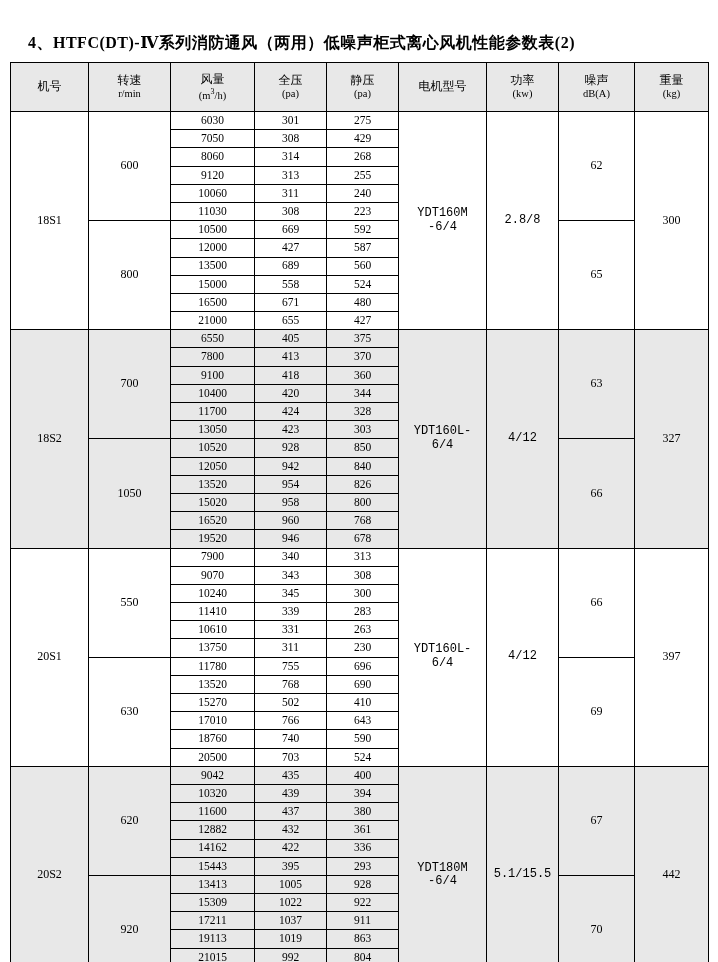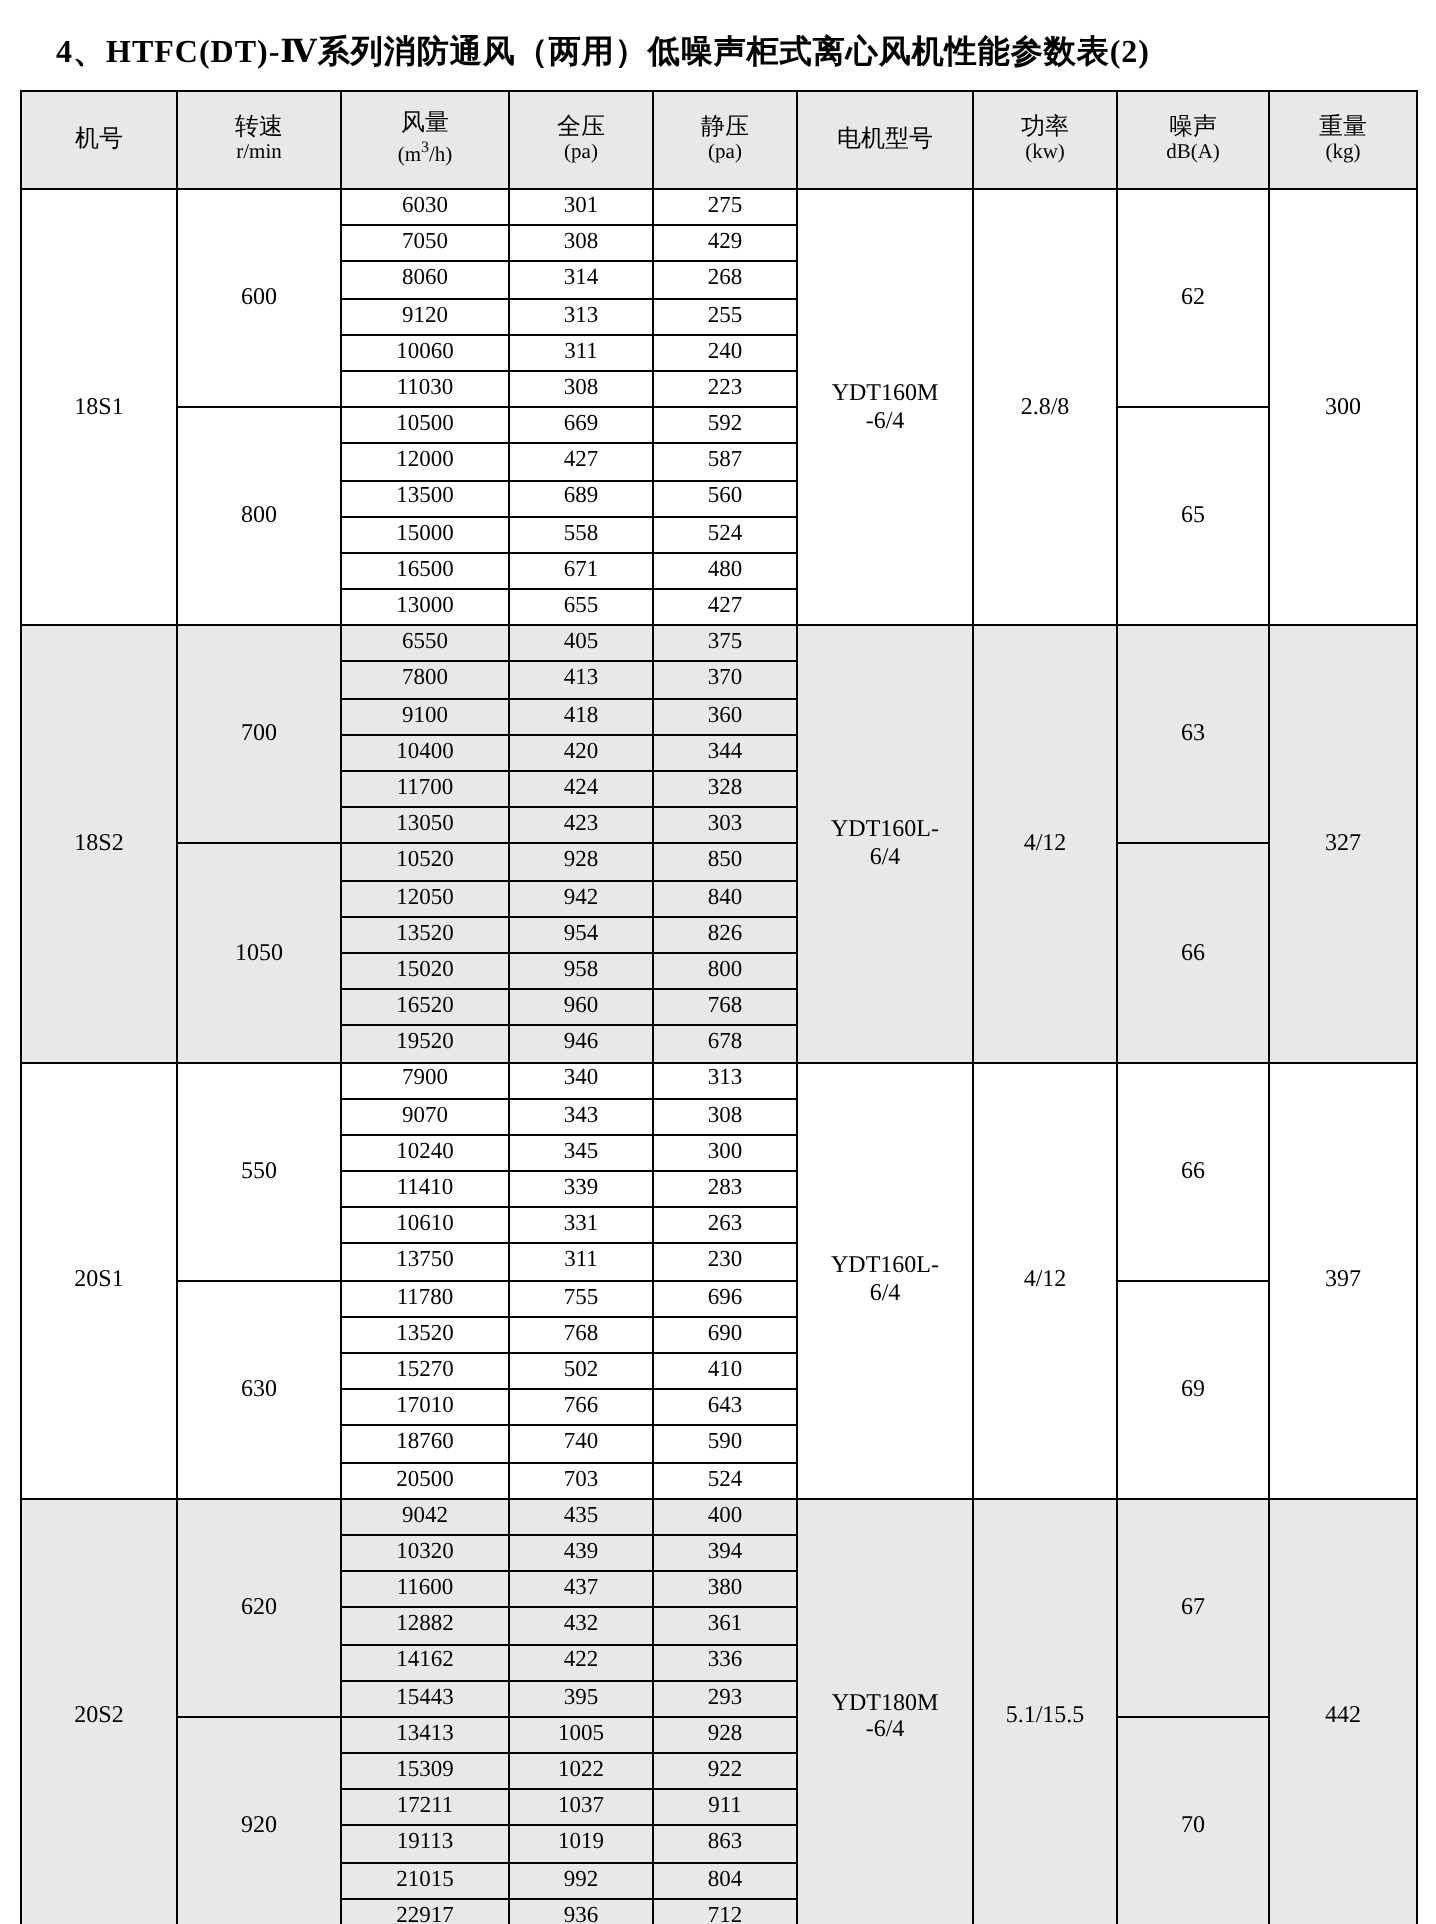--- a/index.html
+++ b/index.html
@@ -12,21 +12,21 @@
     height: 962px;
     font-family: "Liberation Serif", "DejaVu Serif", serif;
     color: #000000;
     overflow: hidden;
   }
   .page {
     position: relative;
     width: 718px;
     height: 962px;
     box-sizing: border-box;
-    padding: 12px 10px 0 10px;
+    padding: 29px 10px 0 10px;
   }
   .doc-title {
     font-size: 16px;
     font-weight: bold;
     letter-spacing: 0.5px;
     margin: 4px 0 8px 18px;
     white-space: nowrap;
   }
   table.fan-table {
     border-collapse: collapse;
@@ -58,20 +58,21 @@
     background: #e8e8e8;
   }
   .band-white td {
     background: #ffffff;
   }
   .model-cell, .speed-cell, .motor-cell, .power-cell, .noise-cell, .weight-cell {
     font-size: 12px;
   }
   .motor-cell, .power-cell {
     line-height: 1.25;
+    font-family: Liberation Mono, monospace;
   }
   sup {
     font-size: 8px;
     vertical-align: super;
   }
 </style>
 </head>
 <body>
 
 <div class="page">
@@ -189,21 +190,21 @@
           <td>15000</td>
           <td>558</td>
           <td>524</td>
         </tr>
         <tr class="band-white">
           <td>16500</td>
           <td>671</td>
           <td>480</td>
         </tr>
         <tr class="band-white">
-          <td>13000</td>
+          <td>21000</td>
           <td>655</td>
           <td>427</td>
         </tr>
         <tr class="band-gray">
           <td class="model-cell" rowspan="12">18S2</td>
           <td class="speed-cell" rowspan="6">700</td>
           <td>6550</td>
           <td>405</td>
           <td>375</td>
           <td class="motor-cell" rowspan="12">

